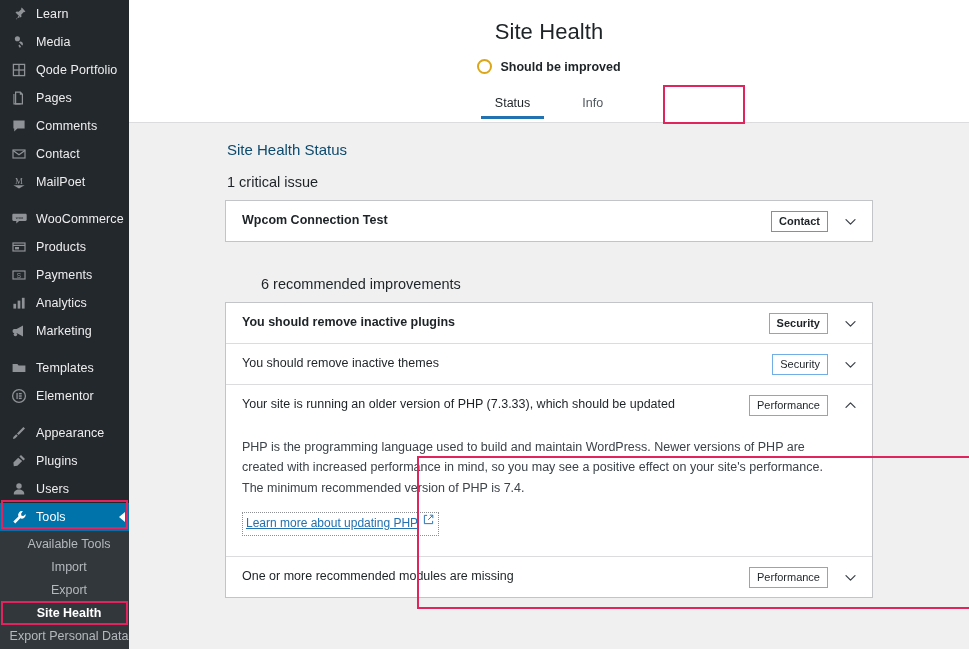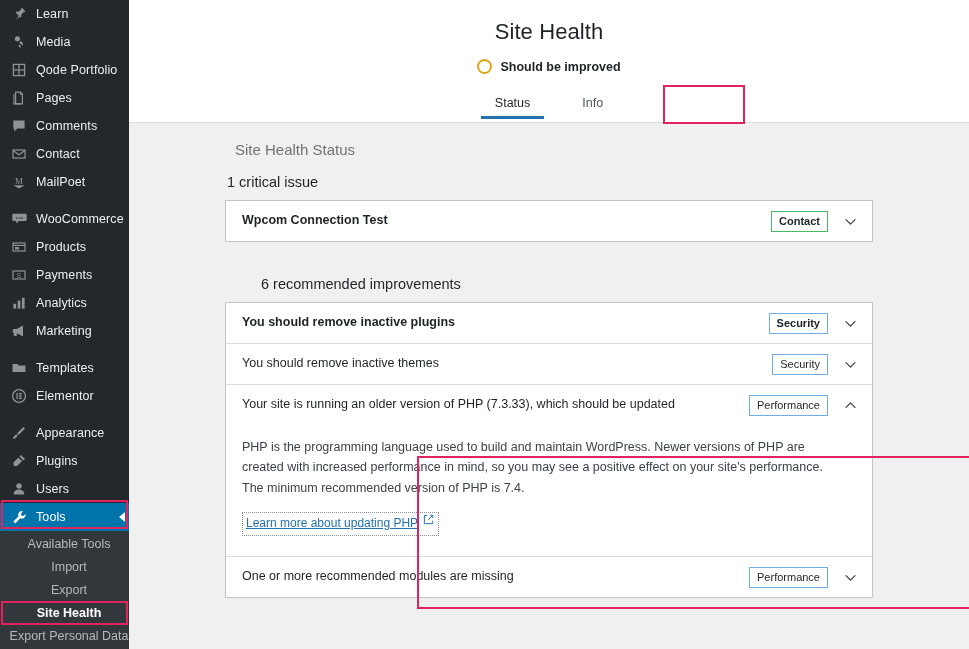--- a/index.html
+++ b/index.html
@@ -146,22 +146,22 @@
   }
 
   #content {
     padding: 18px 33px 0 33px;
   }
   #content-inner { max-width: 648px; margin: 0 auto; }
 
   .sec-title {
     font-size: 15px;
     font-weight: normal;
-    color: #737373;
-    margin: 0 0 16px 10px;
+    color: #0c4a6e;
+    margin: 0 0 16px 2px;
   }
   .sec-desc {
     font-size: 12.5px;
     color: #3c434a;
     margin: 0 0 34px 2px;
     line-height: 1.5;
   }
   .group-title {
     font-size: 14.5px;
     font-weight: normal;

